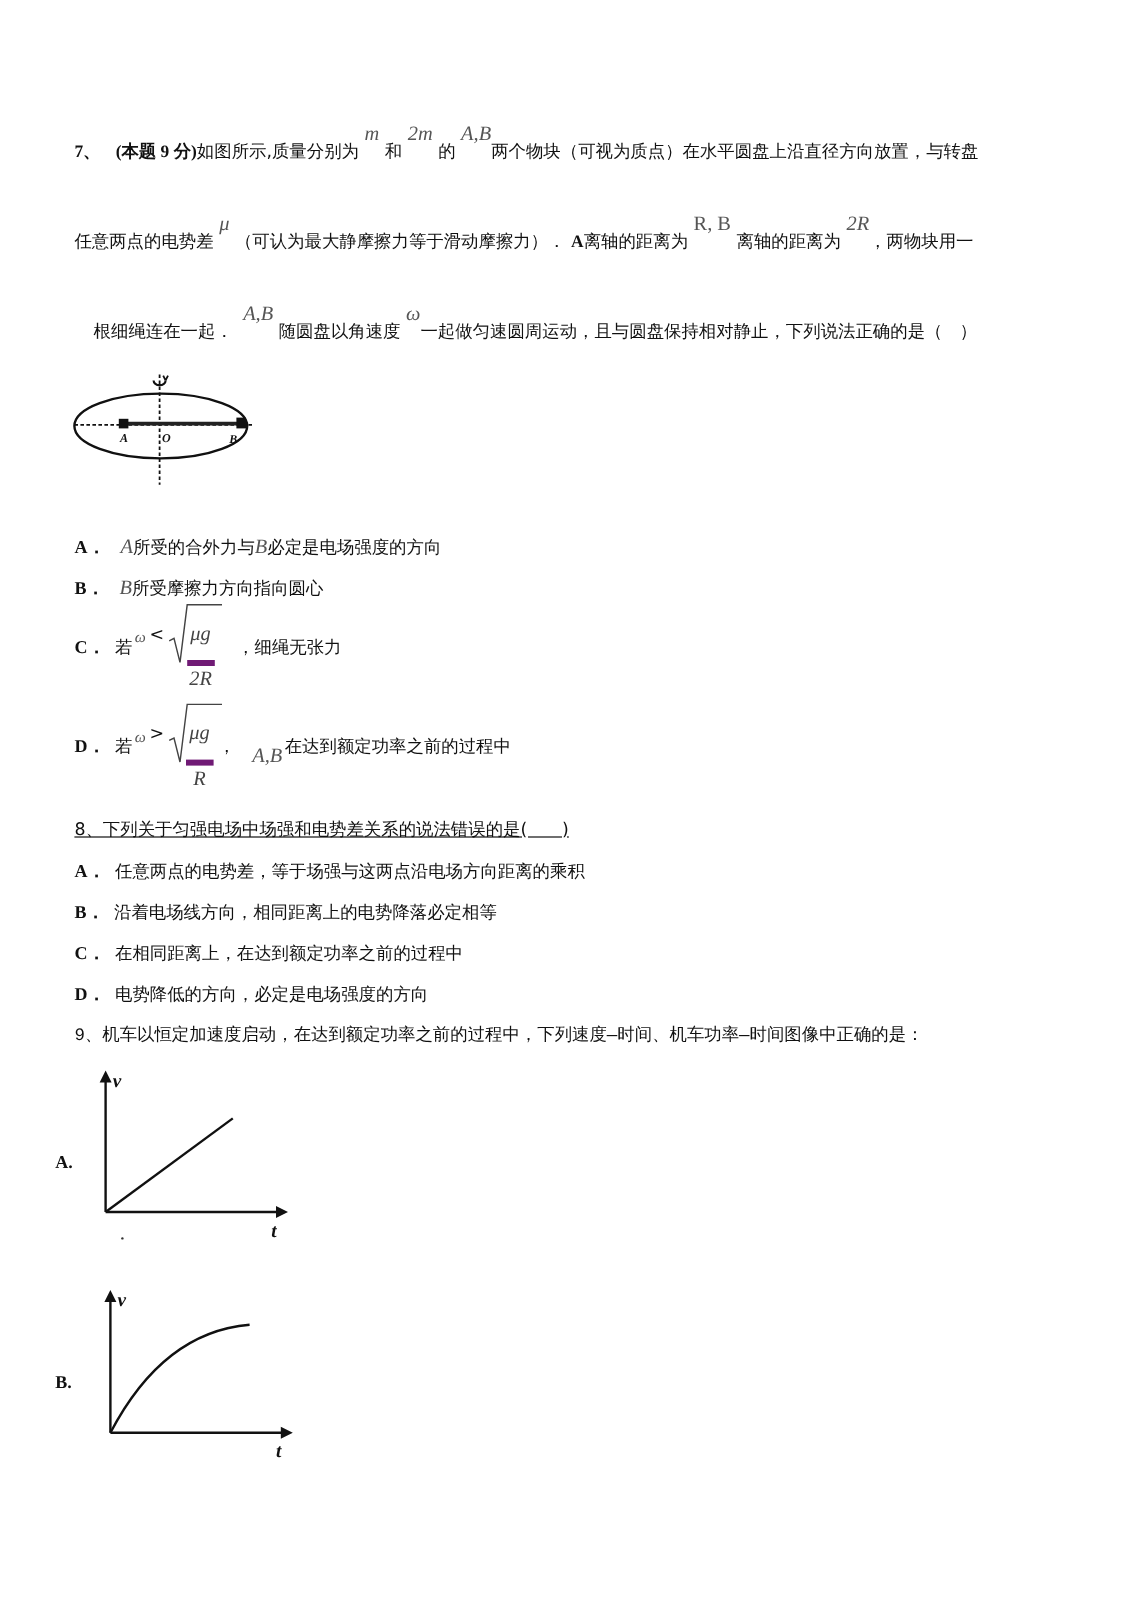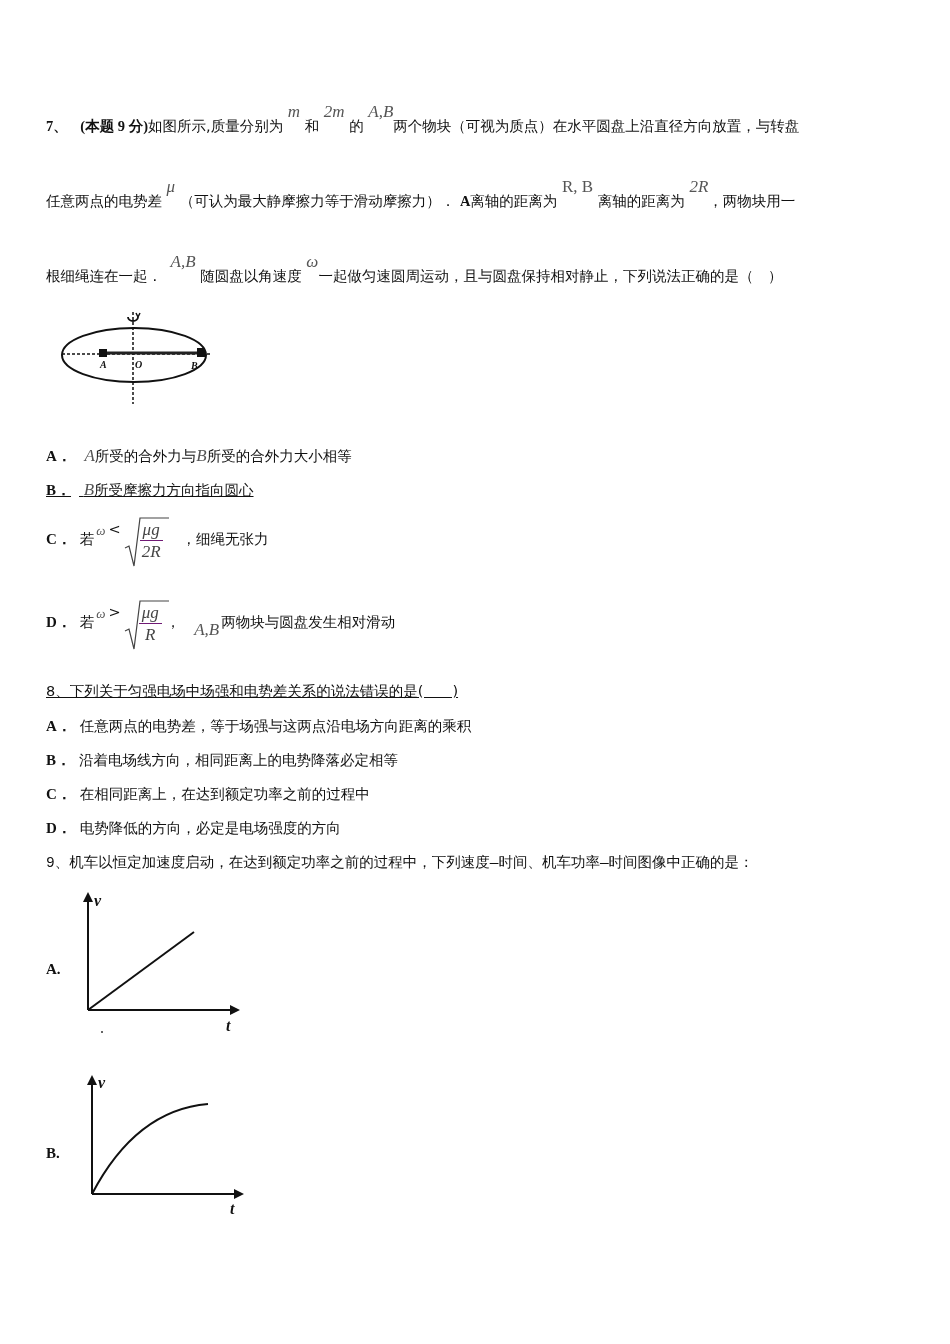--- a/index.html
+++ b/index.html
@@ -9,25 +9,25 @@
     color: #111; font-size: 14.5px;
   }
   .abs { position: absolute; white-space: nowrap; }
   .bold { font-weight: bold; font-family: "Liberation Serif", "DejaVu Serif", serif; }
   .math {
     font-family: "Liberation Serif", "DejaVu Serif", serif; font-style: italic;
     color: #555; font-size: 17px;
   }
   .math-up { position: relative; top: -14px; }
   .math-roman { font-style: normal; }
-  .line { position: absolute; left: 46px; white-space: nowrap; font-size: 14.5px; }
+  .line { position: absolute; left: 62px; white-space: nowrap; font-size: 14.5px; }
   .opt-label { font-family: "Liberation Serif", "DejaVu Serif", serif; font-weight: bold; font-size: 15px; margin-right: 8px; }
   .sqrt-wrap { display: inline-block; position: relative; vertical-align: middle; }
   .frac { display: inline-flex; flex-direction: column; align-items: center; vertical-align: middle; font-family: "Liberation Serif", serif; font-style: italic; color: #444; font-size: 17px; }
-  .frac .num { border-bottom: 1px solid #701a75; padding: 0 3px; line-height: 20px; }
+  .frac .num { border-bottom: 5px solid #701a75; padding: 12px 3px; line-height: 20px; }
   .frac .den { line-height: 22px; padding: 0 3px; }
   svg { display: block; }
 </style>
 </head>
 <body>
 
 <div class="line" style="top:116px;">
   <span class="bold">7、</span>
   <span class="bold" style="margin-left:8px;">(本题 9 分)</span><span>如图所示,质量分别为</span>
   <span class="math math-up">m</span>
@@ -40,21 +40,21 @@
 <div class="line" style="top:191px;">
   <span>任意两点的电势差</span>
   <span class="math math-up">μ</span>
   <span>（可认为最大静摩擦力等于滑动摩擦力）．</span>
   <span class="bold">A</span><span>离轴的距离为</span>
   <span class="math math-up math-roman">R, B</span>
   <span>离轴的距离为</span>
   <span class="math math-up">2R</span><span>，两物块用一</span>
 </div>
 
-<div class="line" style="top:266px;">
+<div class="line" style="top:266px;margin-left:16px;">
   <span>根细绳连在一起．</span>
   <span class="math math-up" style="margin-left:4px;">A,B</span>
   <span>随圆盘以角速度</span>
   <span class="math math-up">ω</span><span>一起做匀速圆周运动，且与圆盘保持相对静止，下列说法正确的是（　）</span>
 </div>
 
 <div class="abs" style="left:56px; top:308px; width:160px; height:100px;">
   <svg width="160" height="100" viewBox="0 0 160 100">
 
     <path d="M72 9 a5 4 0 1 0 10 0" stroke="#111" stroke-width="1.8" fill="none"></path>
@@ -72,24 +72,24 @@
     <rect x="141" y="40" width="8" height="9" fill="#111"></rect>
 
     <text x="44" y="60" font-family="Liberation Serif, serif" font-style="italic" font-weight="bold" font-size="10" fill="#111">A</text>
     <text x="79" y="60" font-family="Liberation Serif, serif" font-style="italic" font-weight="bold" font-size="10" fill="#111">O</text>
     <text x="135" y="61" font-family="Liberation Serif, serif" font-style="italic" font-weight="bold" font-size="10" fill="#111">B</text>
   </svg>
 </div>
 
 <div class="line" style="top:446px;">
   <span class="opt-label">A．</span>
-  <span class="math">A</span><span>所受的合外力与</span><span class="math">B</span><span>所受的合外力大小相等</span>
+  <span class="math">A</span><span>所受的合外力与</span><span class="math">B</span><span>必定是电场强度的方向</span>
 </div>
 
-<div class="line" style="top:480px;text-decoration:underline;">
+<div class="line" style="top:480px;">
   <span class="opt-label">B．</span>
   <span class="math">B</span><span>所受摩擦力方向指向圆心</span>
 </div>
 
 <div class="line" style="top:513px; display:flex; align-items:center; height:52px;">
   <span class="opt-label">C．</span>
   <span>若</span>
   <span class="math" style="position:relative; top:-8px; font-size:13px; margin-left:2px;">ω</span>
   <span style="position:relative; top:-10px; margin:0 3px;">&lt;</span>
   <span class="sqrt-wrap">
@@ -113,21 +113,21 @@
     <svg width="46" height="52" viewBox="0 0 46 52" style="position:absolute; left:0; top:0;">
       <path d="M1 32 L5 30 L10 50 L16 2 L45 2" stroke="#444" stroke-width="1.2" fill="none"></path>
     </svg>
     <span class="frac" style="margin-left:15px; margin-top:4px;">
       <span class="num">μg</span>
       <span class="den">R</span>
     </span>
   </span>
   <span style="margin-left:4px;">，</span>
   <span class="math" style="position:relative; top:8px; margin:0 2px 0 14px;">A,B</span>
-  <span>两物块与圆盘发生相对滑动</span>
+  <span>在达到额定功率之前的过程中</span>
 </div>
 
 <div class="line" style="top:682px;text-decoration:underline;">
   <span>8、下列关于匀强电场中场强和电势差关系的说法错误的是(　　)</span>
 </div>
 <div class="line" style="top:717px;text-align:center;">
   <span class="opt-label">A．</span><span>任意两点的电势差，等于场强与这两点沿电场方向距离的乘积</span>
 </div>
 <div class="line" style="top:751px;">
   <span class="opt-label">B．</span><span>沿着电场线方向，相同距离上的电势降落必定相等</span>

